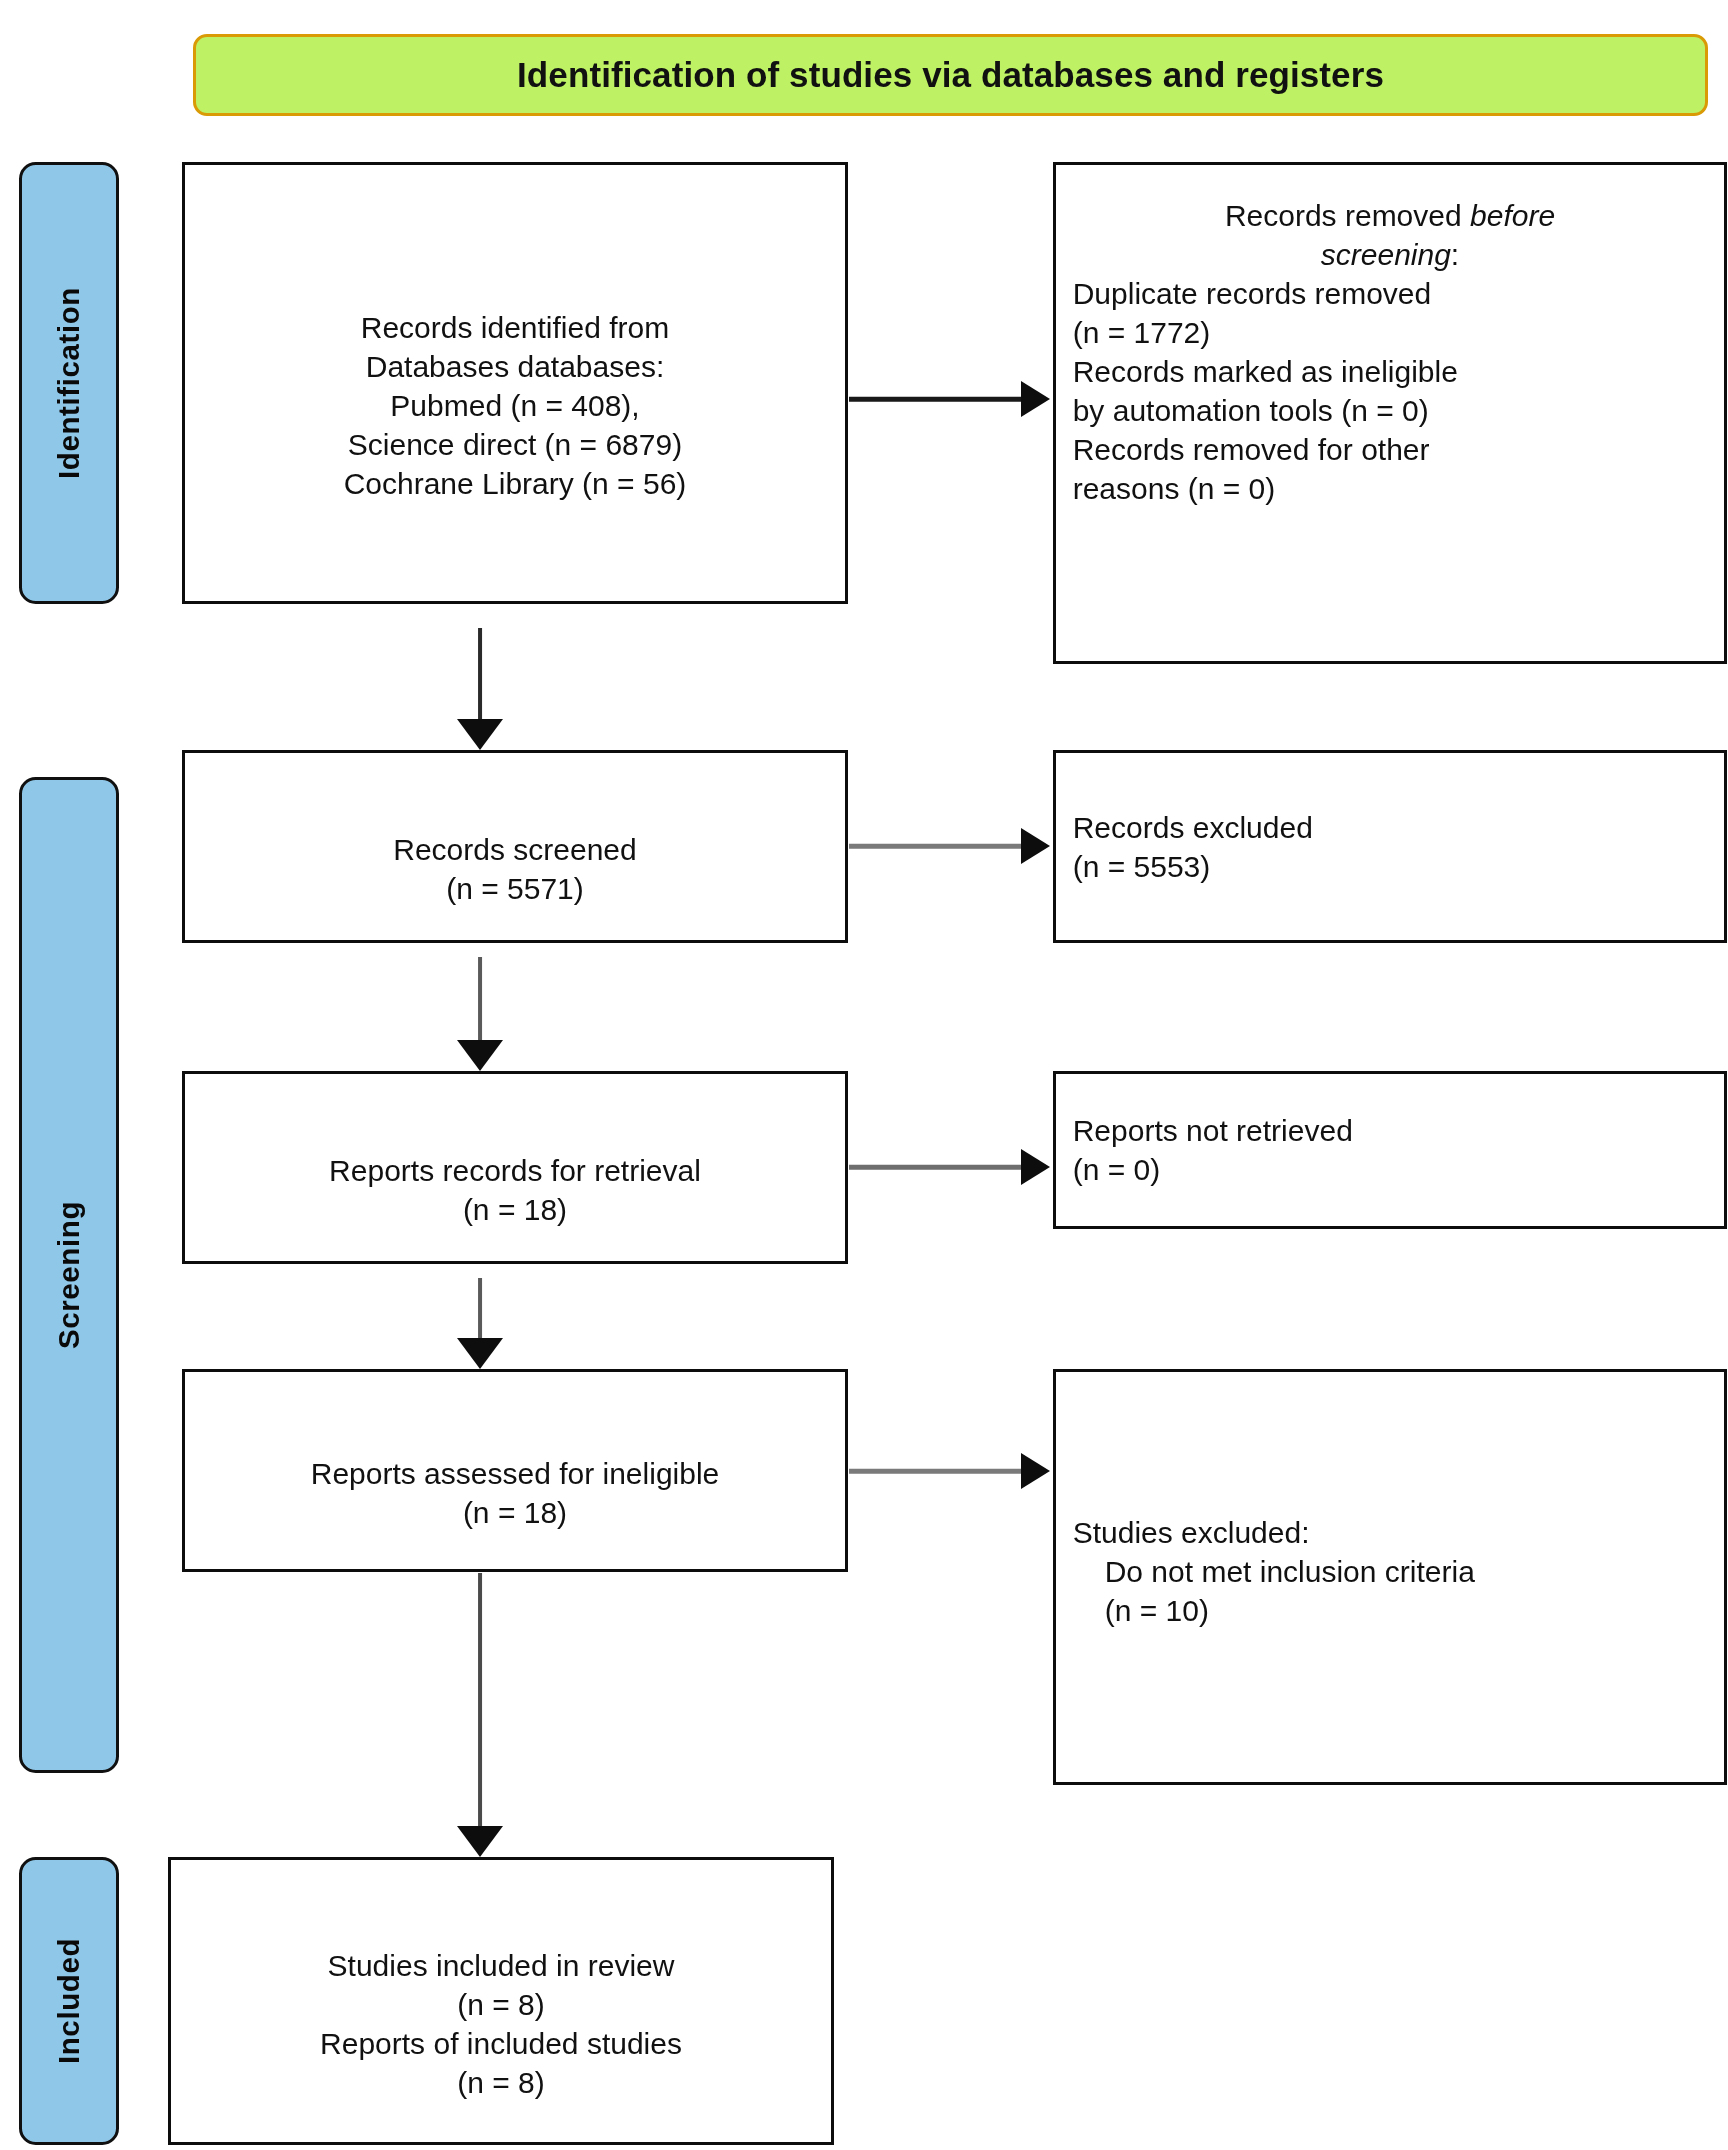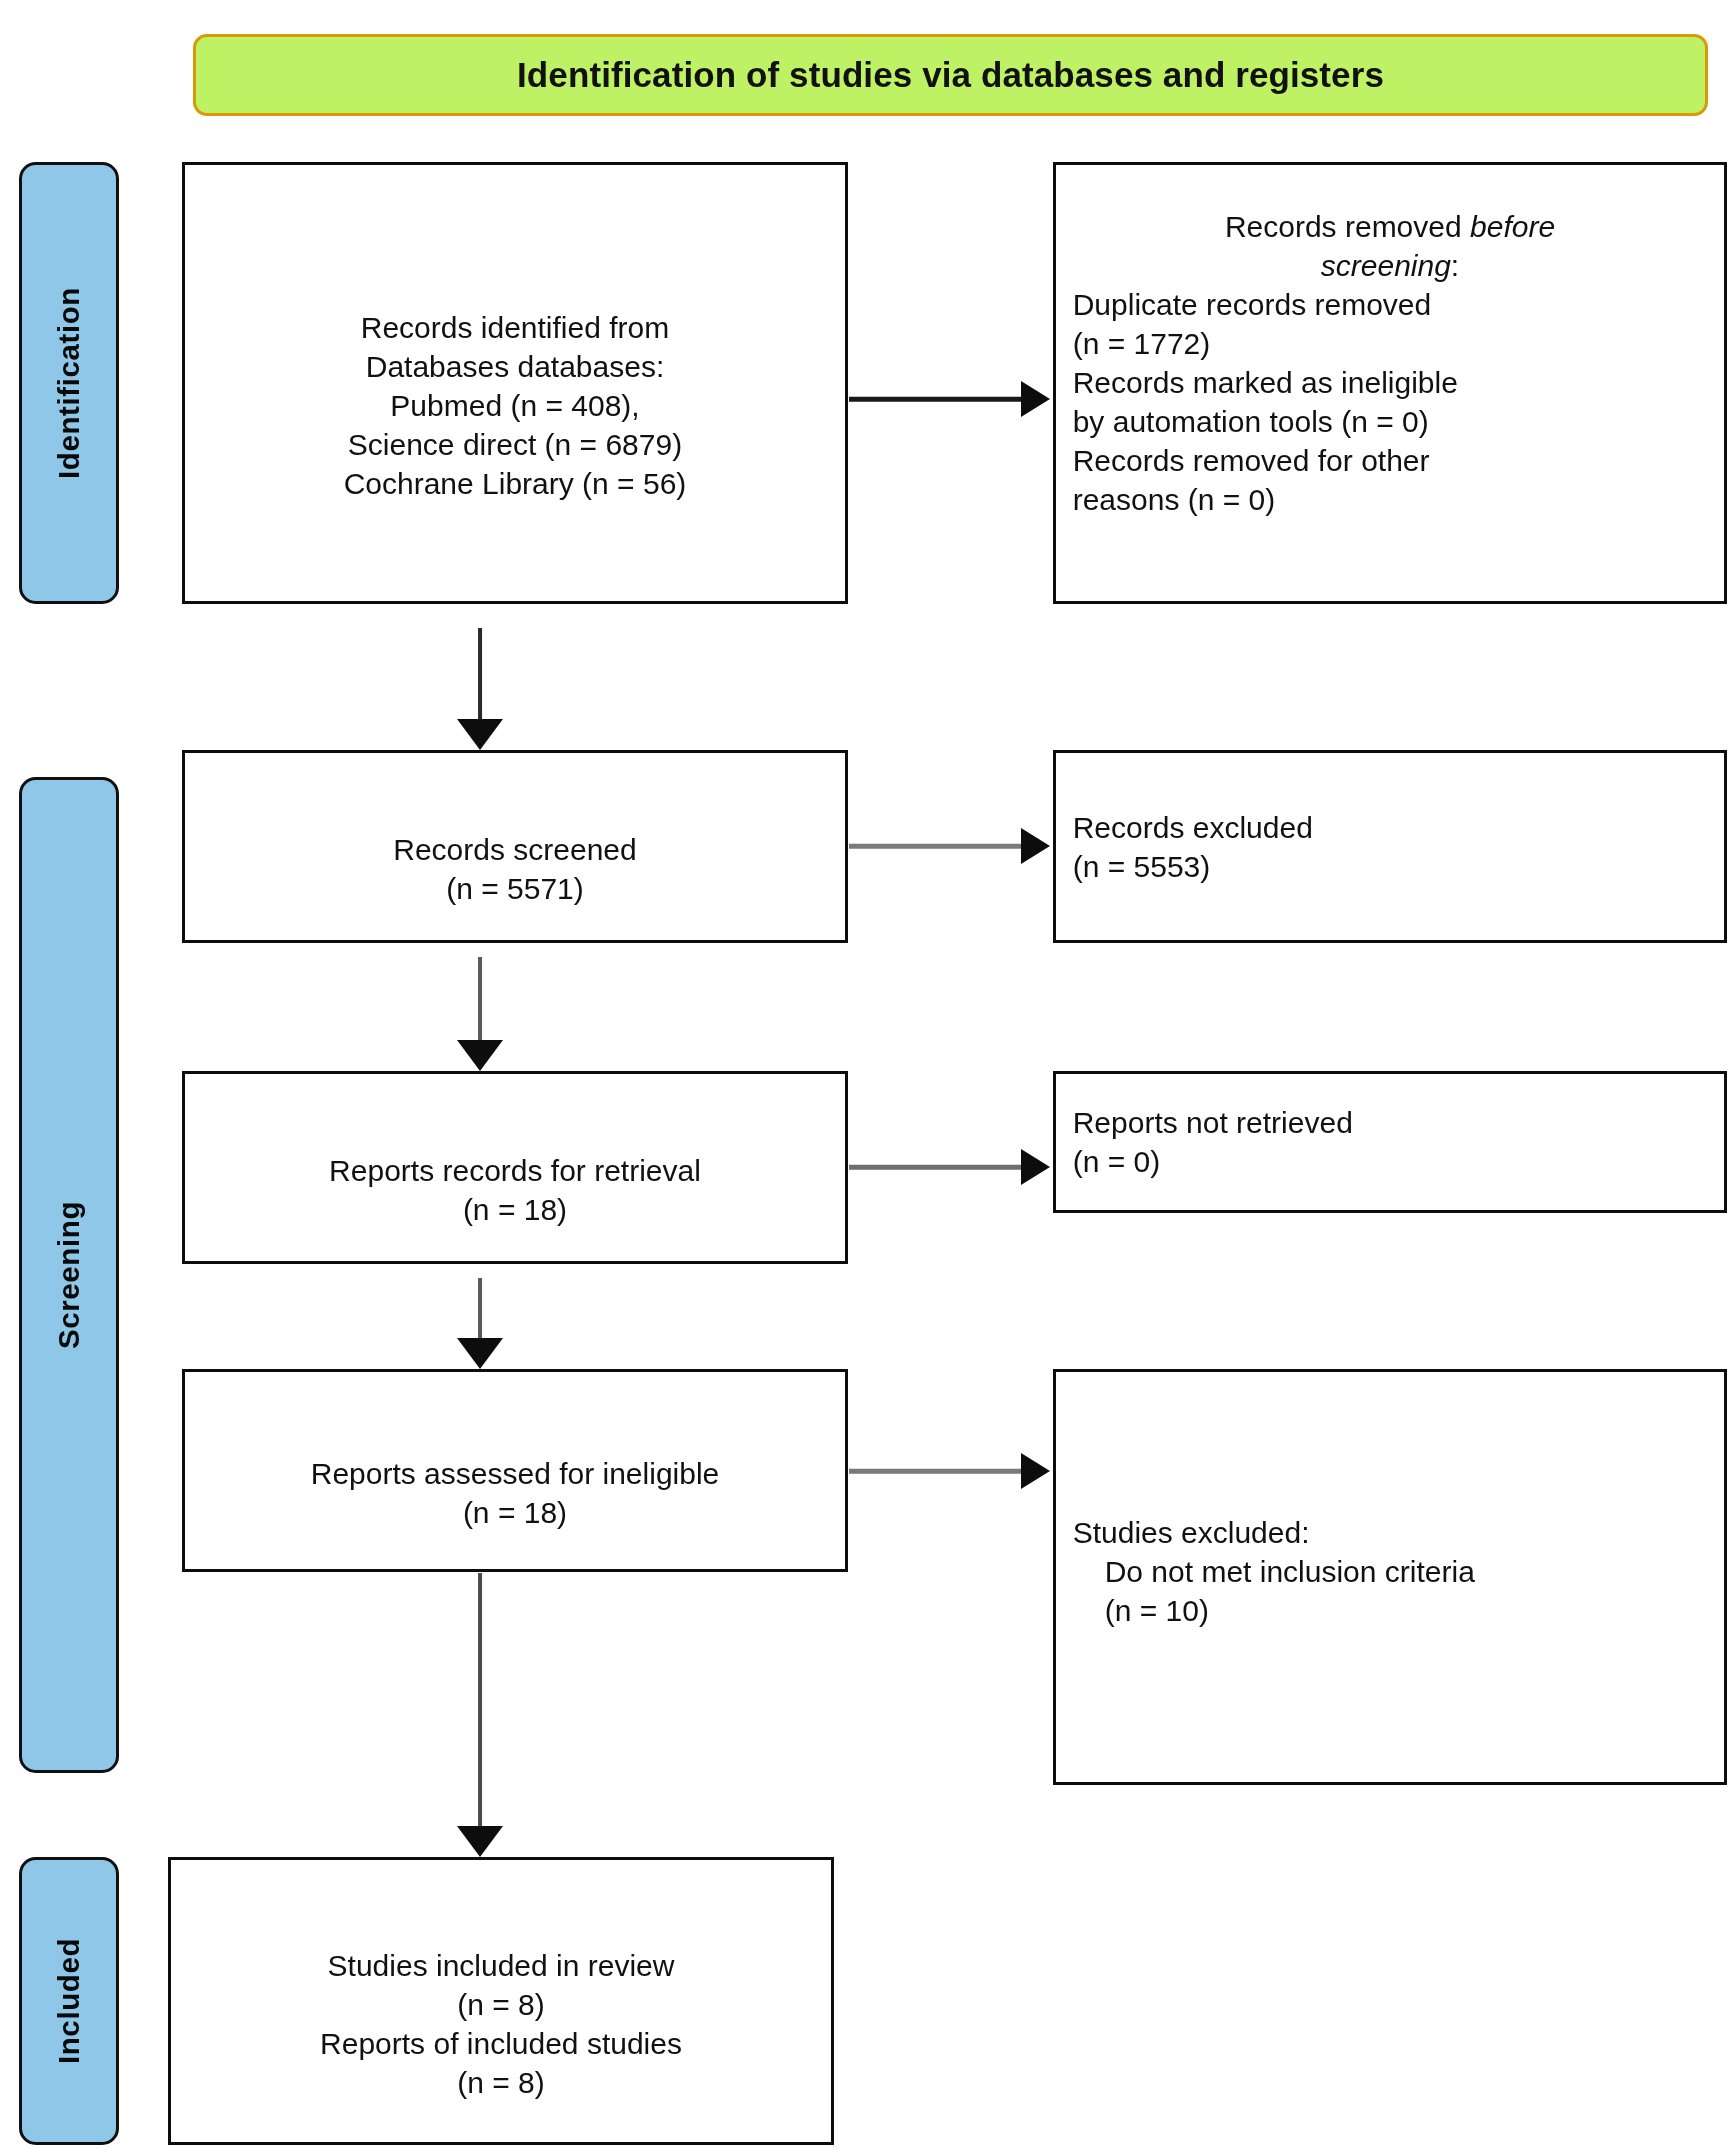--- a/index.html
+++ b/index.html
@@ -86,26 +86,26 @@
     white-space: pre-line;
   }
   .flow-box.center .btext { text-align: center; margin-top: 45px; }
   .flow-box.left   .btext { text-align: left; }
 
   .italic-run { font-style: italic; }
   .indent-run { padding-left: 32px; display: inline-block; }
 
   
   #box-identified   { left: 182px;  top: 162px;  width: 666px; height: 442px; }
-  #box-removed      { left: 1053px; top: 162px;  width: 674px; height: 442px;
-                      justify-content: flex-start; padding-top: 42px; }
+  #box-removed      { left: 1053px; top: 162px;  width: 674px; height: 502px;
+                      justify-content: flex-start; padding-top: 31px; }
   #box-screened     { left: 182px;  top: 750px; width: 666px; height: 193px; }
   #box-excluded     { left: 1053px; top: 750px; width: 674px; height: 193px; }
   #box-sought       { left: 182px;  top: 1071px; width: 666px; height: 193px; }
-  #box-notretrieved { left: 1053px; top: 1071px; width: 674px; height: 142px; }
+  #box-notretrieved { left: 1053px; top: 1071px; width: 674px; height: 158px; }
   #box-assessed     { left: 182px;  top: 1369px; width: 666px; height: 203px; }
   #box-repexcluded  { left: 1053px; top: 1369px; width: 674px; height: 416px; }
   #box-included     { left: 168px;  top: 1857px; width: 666px; height: 288px; }
 
   
   #box-repexcluded { justify-content: flex-start; padding-top: 141px; }
 
   
   .h-arrow {
     position: absolute;

